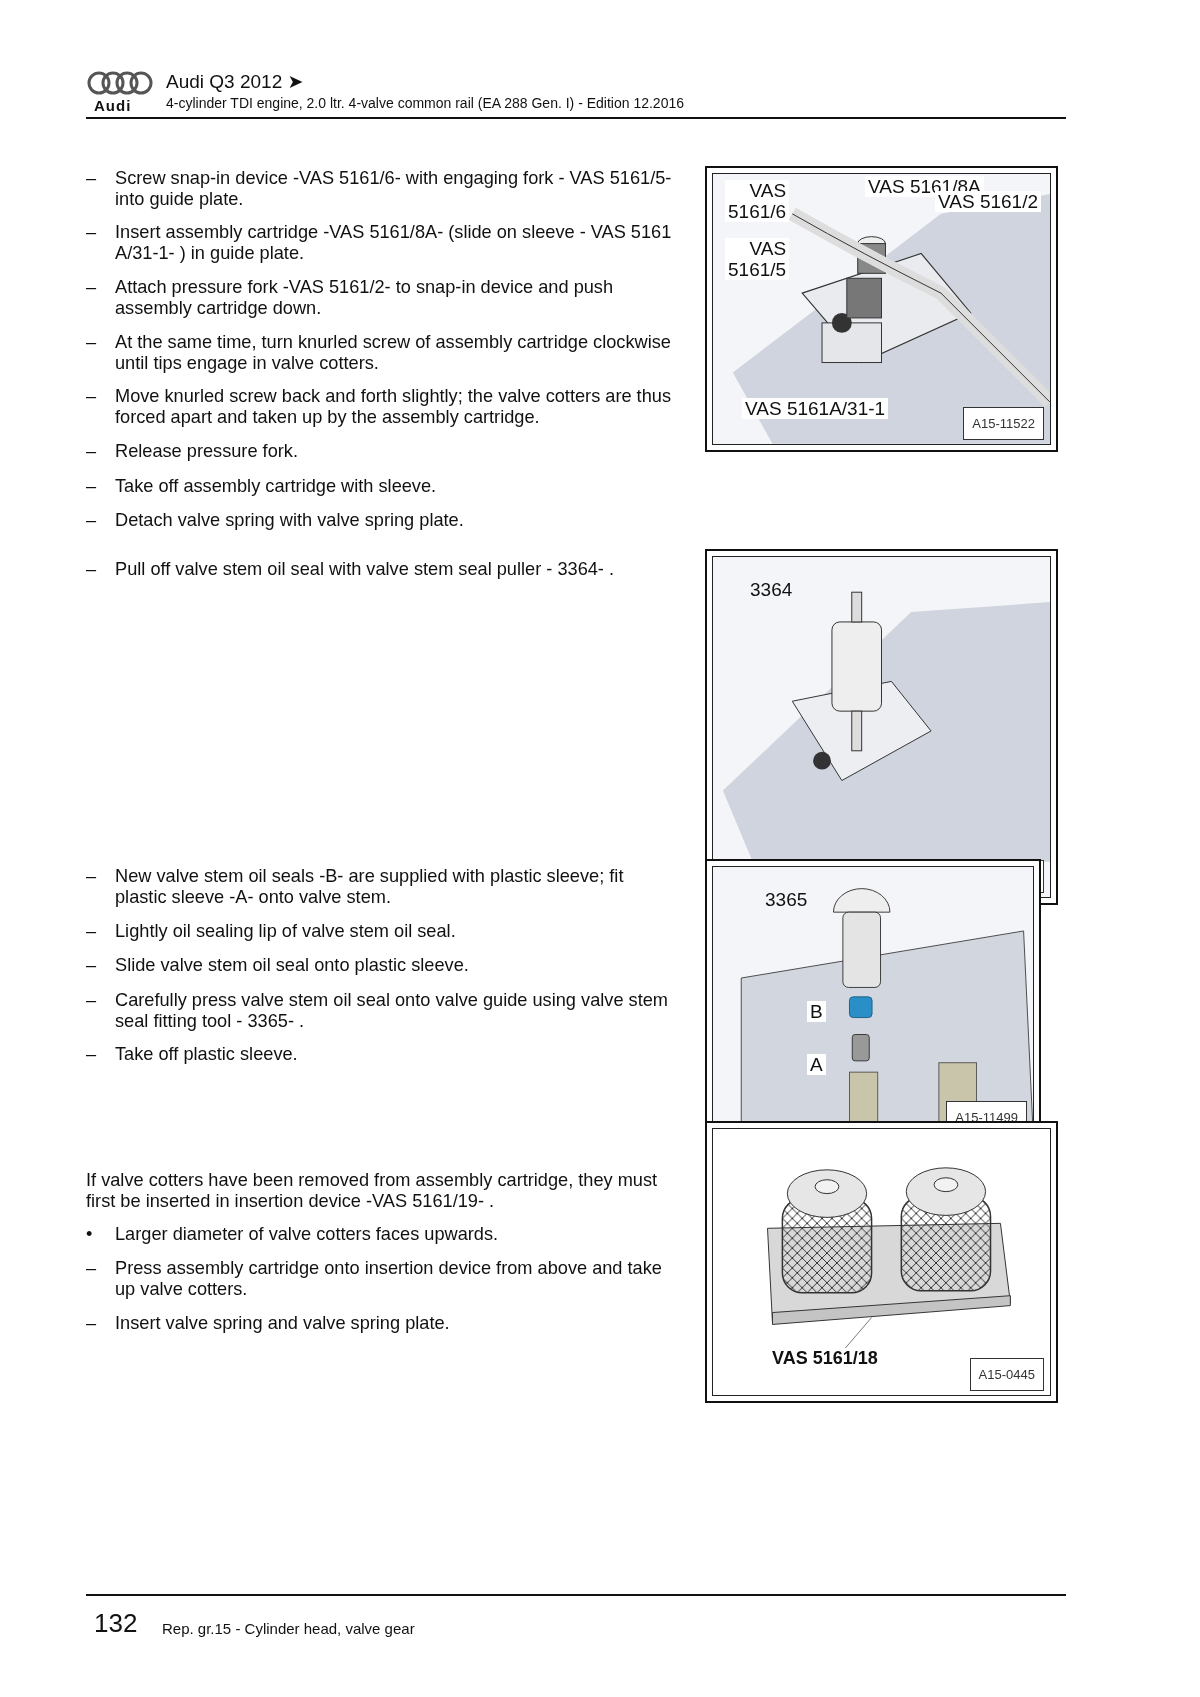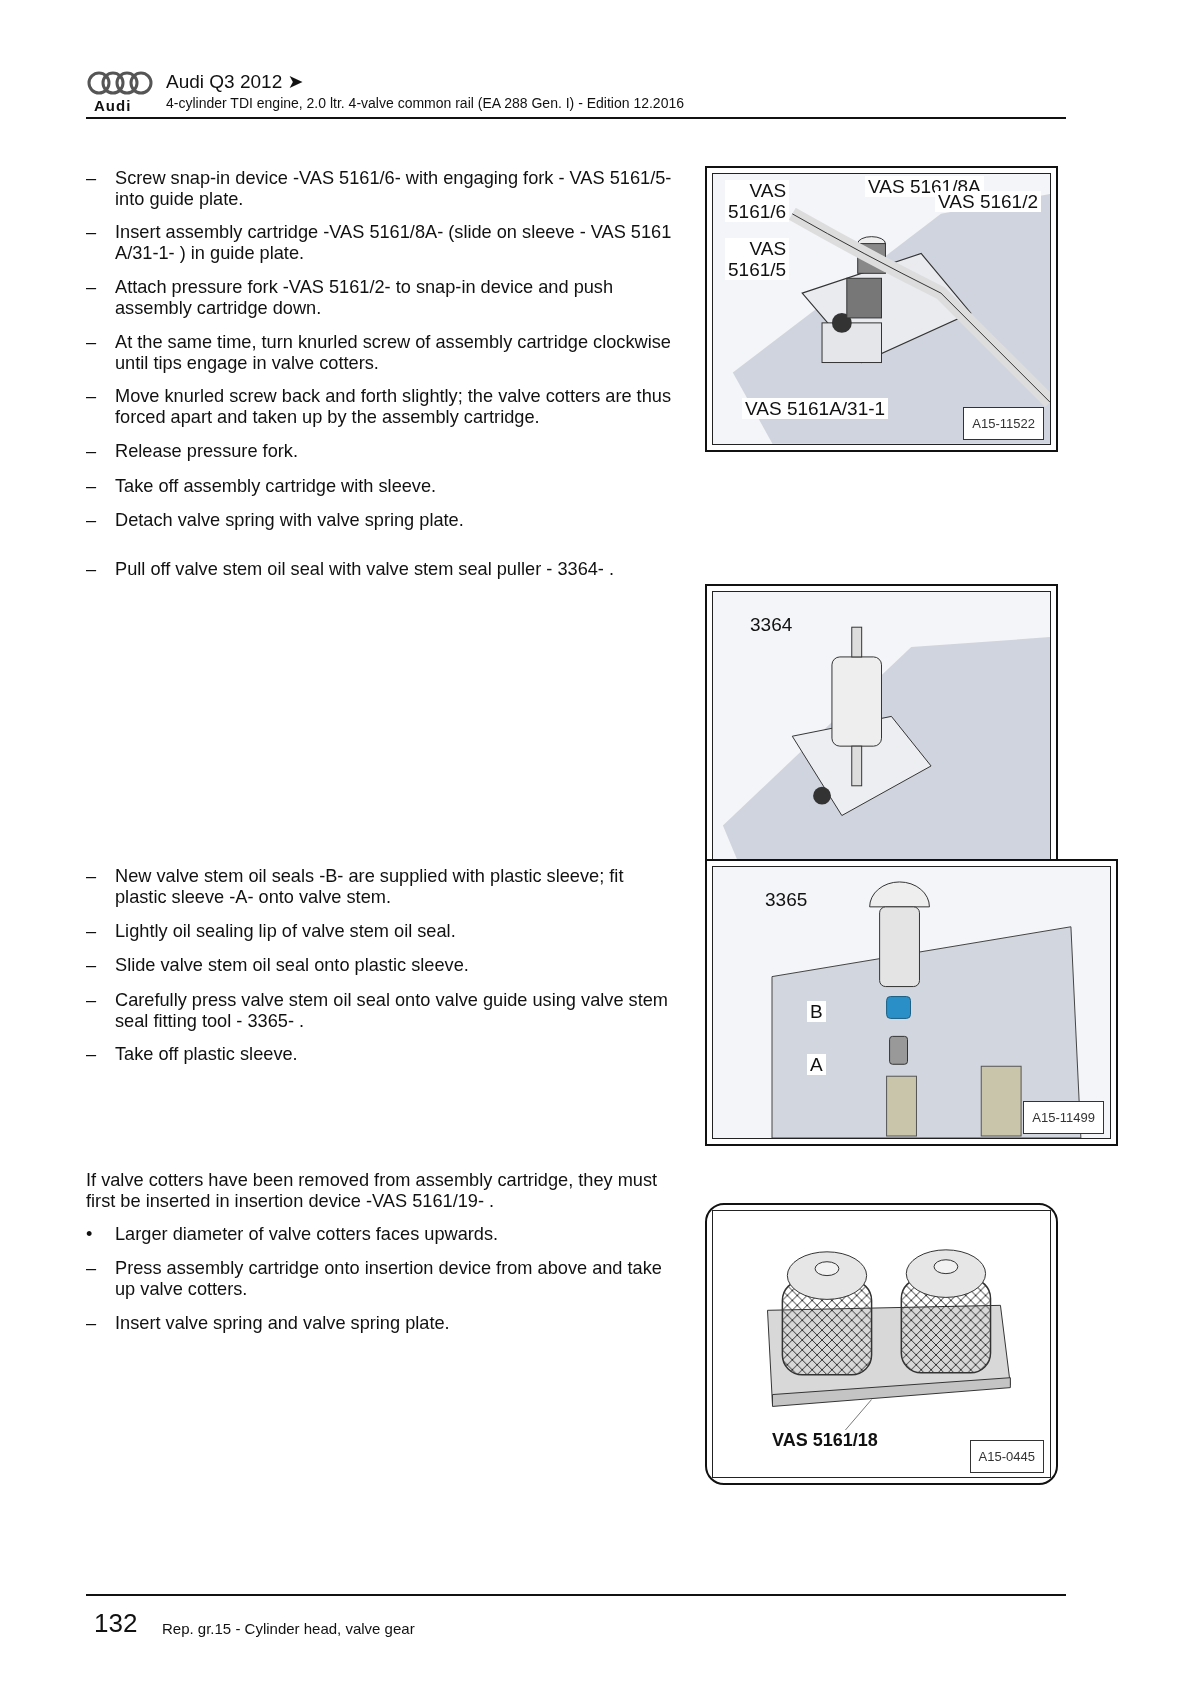--- a/index.html
+++ b/index.html
@@ -139,54 +139,54 @@
     </svg>
   </div>
   <div class="callout" style="left:18px; top:12px;"><span>VAS</span><br><span>5161/6</span></div>
   <div class="callout" style="left:18px; top:70px;"><span>VAS</span><br><span>5161/5</span></div>
   <div class="callout" style="left:158px; top:8px;">VAS 5161/8A</div>
   <div class="callout" style="left:220px; top:23px;margin-left:8px;">VAS 5161/2</div>
   <div class="callout" style="left:35px; top:230px;">VAS 5161A/31-1</div>
   <div class="fig-code">A15-11522</div>
 </div>
 
-<div class="fig" style="left:705px; top:584px; width:353px; height:356px;">
+<div class="fig" style="left:705px; top:549px; width:353px; height:356px;">
   <div class="fig-inner">
     <svg viewBox="0 0 340 272">
       <polygon points="10,200 200,20 340,10 340,272 40,272" fill="#cfd4de"></polygon>
       <polygon points="80,110 180,90 220,140 130,190" fill="#eceef2" stroke="#333"></polygon>
       <rect x="120" y="30" width="50" height="90" rx="8" fill="#eeeeee" stroke="#333"></rect>
       <rect x="140" y="0" width="10" height="30" fill="#ddd" stroke="#333"></rect>
       <rect x="140" y="120" width="10" height="40" fill="#ddd" stroke="#333"></rect>
       <circle cx="110" cy="170" r="9" fill="#333"></circle>
     </svg>
   </div>
   <div class="callout" style="left:40px; top:28px; background:transparent;">3364</div>
   <div class="fig-code">A15-11502</div>
 </div>
 
-<div class="fig" style="left:705px; top:859px; width:413px; height:287px;text-decoration:underline;">
+<div class="fig" style="left:705px; top:859px; width:336px; height:287px;text-decoration:underline;">
   <div class="fig-inner">
     <svg viewBox="0 0 340 272">
       <polygon points="30,110 330,60 340,272 30,272" fill="#d2d6de" stroke="#444"></polygon>
       <path d="M128,40 a30,25 0 0,1 60,0 z" fill="#eee" stroke="#333"></path>
       <rect x="138" y="40" width="40" height="80" rx="6" fill="#e4e4e4" stroke="#333"></rect>
       <rect x="145" y="130" width="24" height="22" rx="4" fill="#2a8fc7" stroke="#1c5f85"></rect>
       <rect x="148" y="170" width="18" height="28" rx="3" fill="#999" stroke="#333"></rect>
       <rect x="145" y="210" width="30" height="60" fill="#c9c5aa" stroke="#555"></rect>
       <rect x="240" y="200" width="40" height="70" fill="#c9c5aa" stroke="#555"></rect>
     </svg>
   </div>
   <div class="callout" style="left:55px; top:28px; background:transparent;">3365</div>
   <div class="callout" style="left:100px; top:140px;">B</div>
   <div class="callout" style="left:100px; top:193px;">A</div>
   <div class="fig-code">A15-11499</div>
 </div>
 
-<div class="fig" style="left:705px; top:1203px; width:353px; height:282px;border-radius:19px;">
+<div class="fig" style="left:705px; top:1121px; width:353px; height:282px;">
   <div class="fig-inner" style="background:#fff;">
     <svg viewBox="0 0 340 268">
       <defs>
         <pattern id="knurl" width="10" height="10" patternUnits="userSpaceOnUse">
           <path d="M0,0 L10,10 M10,0 L0,10" stroke="#333" stroke-width="1"></path>
         </pattern>
       </defs>
       <polygon points="55,100 290,95 300,175 60,195" fill="#d8d8d8" stroke="#333"></polygon>
       <polygon points="60,185 300,168 300,178 60,197" fill="#c4c4c4" stroke="#333"></polygon>
       <rect x="70" y="70" width="90" height="95" rx="20" fill="url(#knurl)" stroke="#333" stroke-width="1.5"></rect>

